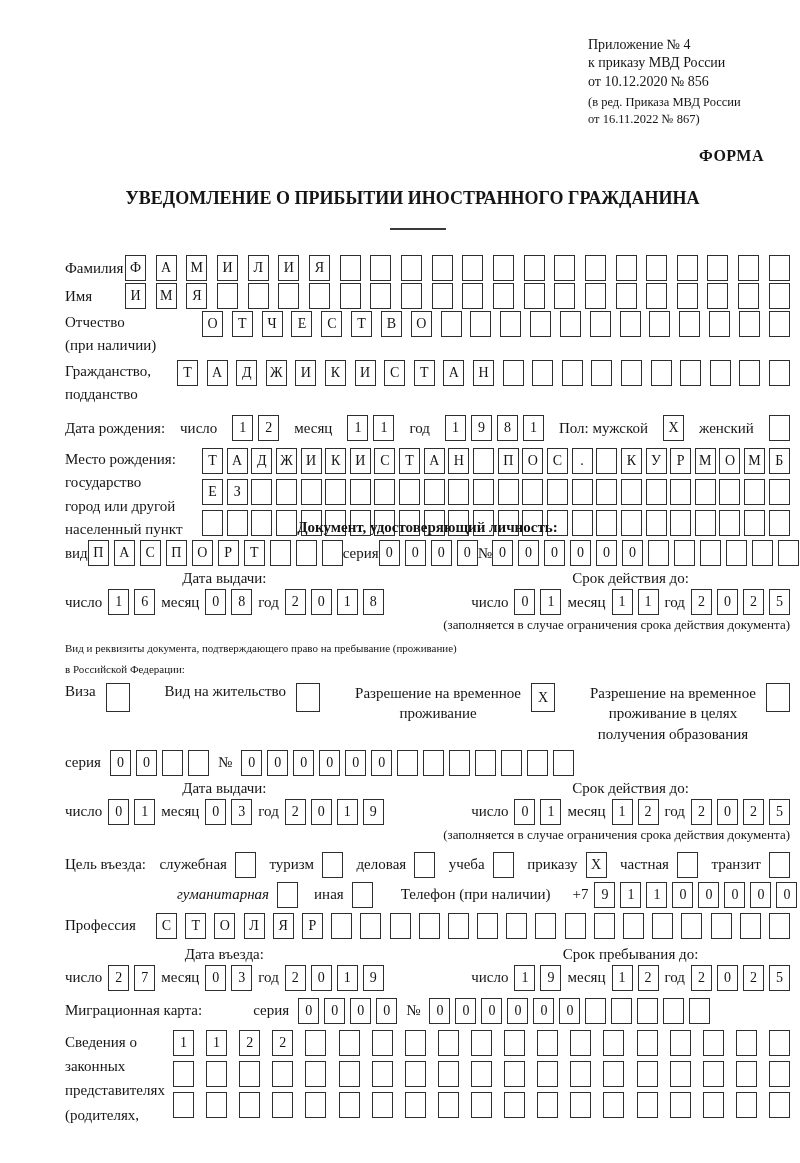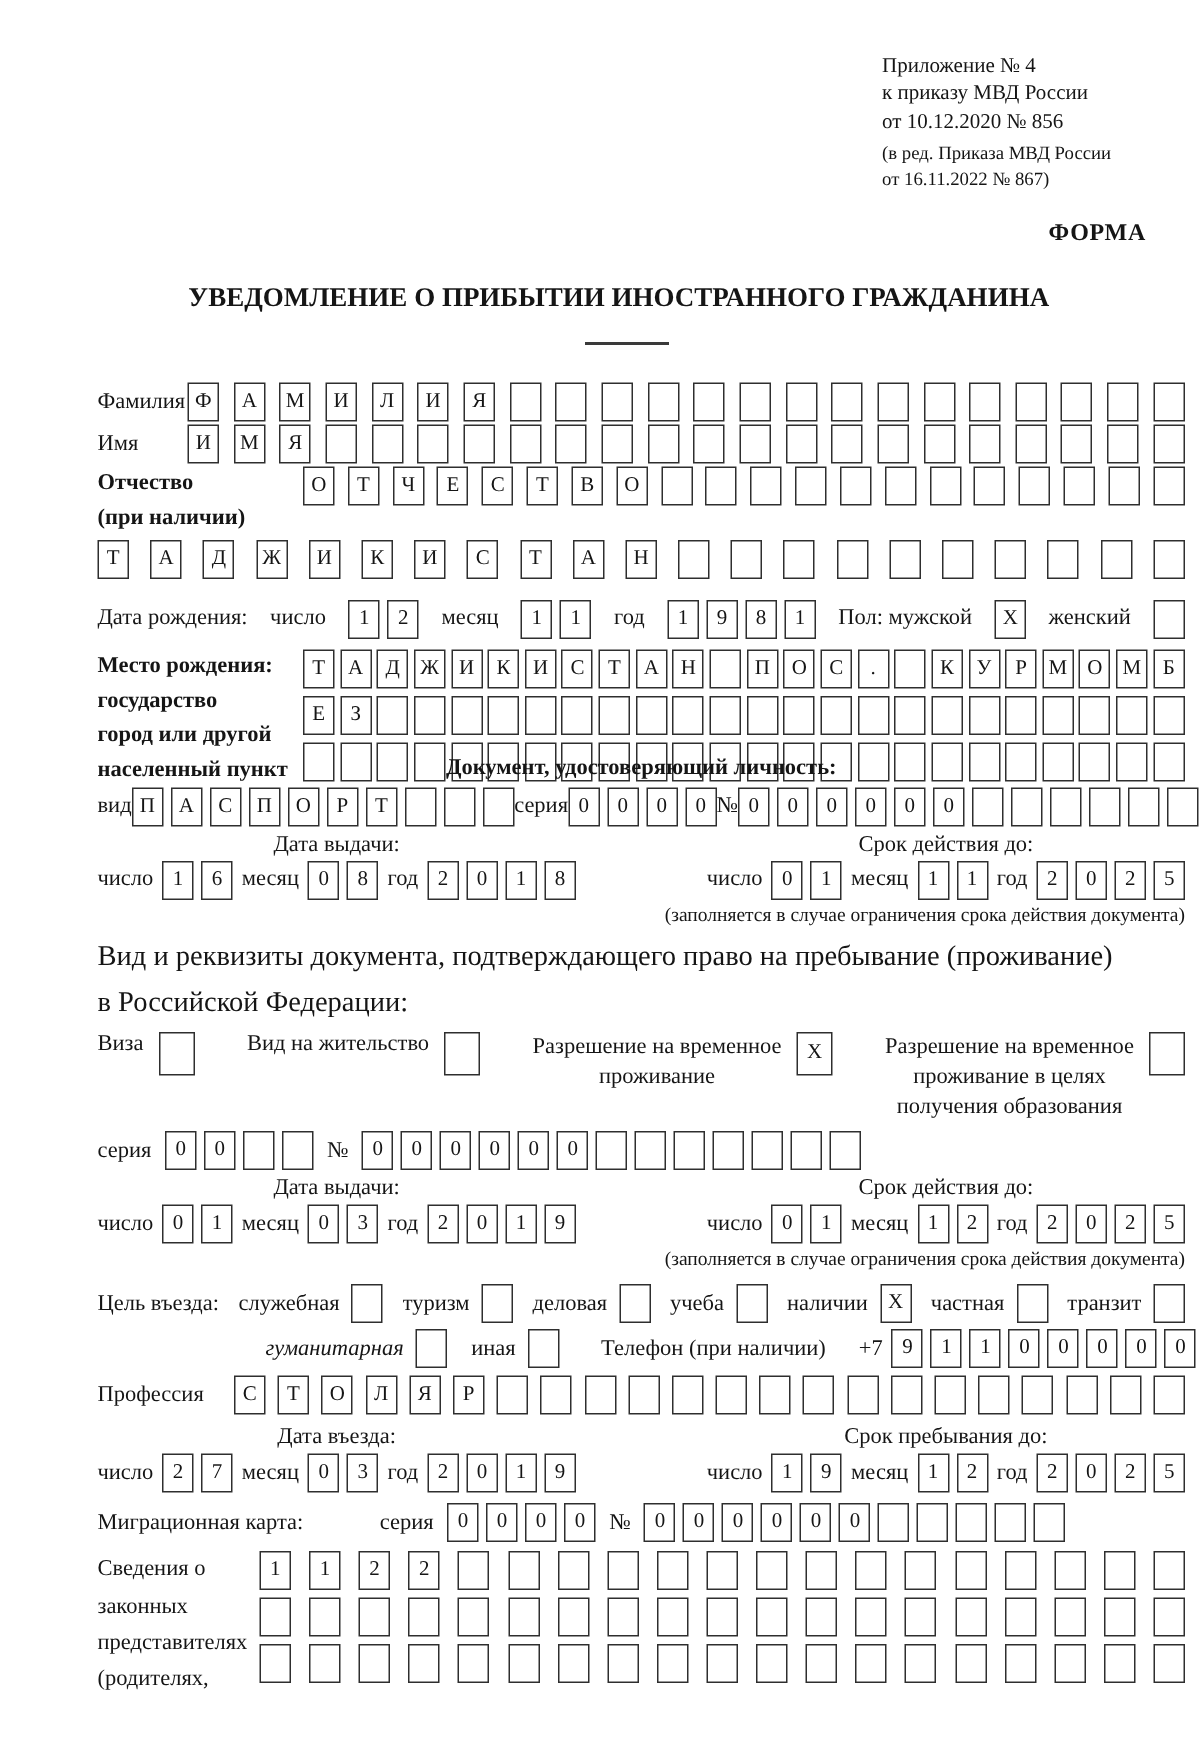--- a/index.html
+++ b/index.html
@@ -21,39 +21,39 @@
   .frow { display:flex; align-items:center; margin-top:2px; font-size:15px; }
   .lbl { flex:none; white-space:nowrap; }
   .cells { display:flex; flex:1 1 auto; justify-content:space-between; }
   .cells.packed { flex:0 0 auto; justify-content:flex-start; gap:5px; }
   .cell { box-sizing:border-box; flex:none; width:21px; height:26px; border:1.8px solid #2e2e2e; background:#fff;
           display:inline-flex; align-items:center; justify-content:center; font-size:14px; line-height:1; }
   .boxonly { flex:none; display:inline-flex; }
 
   .w60  { width:60px; }   
   .w112 { width:112px; }  
-  .w137 { width:137px;font-weight:bold; }  
+  .w137 { width:137px; }  
   .w108 { width:108px; }  
 
   .two-col-row { display:flex; align-items:flex-start; margin-top:2px; font-size:15px; }
   .lblcol { flex:none; line-height:1.55; }
   .cellcol { flex:1 1 auto; }
   .cellcol .cells { margin-bottom:5px; }
 
   
   .dates { display:flex; justify-content:space-between; margin-top:4px; font-size:15px; }
   .dcol { display:flex; flex-direction:column; }
   .dhead { text-align:center; margin-bottom:2px; }
   .drow { display:flex; align-items:center; gap:6px; }
   .drow .cells { flex:none; gap:5px; justify-content:flex-start; }
   .note { text-align:right; font-size:13px; margin-top:2px; }
 
   .docsec-heading { text-align:center; font-weight:bold; font-size:15px; margin-top:6px; }
 
-  .intro { font-size:19px; margin-top:9px; }
+  .intro { font-size:11px; margin-top:9px; }
 
   
   .opts { display:flex; justify-content:space-between; align-items:flex-start; margin-top:8px; font-size:15px; }
   .opt { display:flex; align-items:flex-start; gap:10px; }
   .opt-lines { text-align:center; line-height:1.35; }
   .cell.big { width:24px; height:29px; }
 
   
   .purpose { display:flex; justify-content:space-between; align-items:center; margin-top:9px; font-size:15px; }
   .pitem { display:flex; align-items:center; gap:8px; }
@@ -163,20 +163,24 @@
           <span class="cell"></span>
           <span class="cell"></span>
           <span class="cell"></span>
           <span class="cell"></span>
           <span class="cell"></span>
         </span>
     </div>
   </div>
 
   <div class="two-col-row">
+    <div class="lblcol w112">
+      <div>Гражданство,</div>
+      <div>подданство</div>
+    </div>
     <div class="cellcol">
       <span class="cells">
           <span class="cell">Т</span>
           <span class="cell">А</span>
           <span class="cell">Д</span>
           <span class="cell">Ж</span>
           <span class="cell">И</span>
           <span class="cell">К</span>
           <span class="cell">И</span>
           <span class="cell">С</span>
@@ -534,21 +538,21 @@
           <span class="cell"></span>
         </span>
       </span>
     <span class="pitem">
         <span>учеба</span>
         <span class="cells boxonly">
           <span class="cell"></span>
         </span>
       </span>
     <span class="pitem">
-        <span>наличии</span>
+        <span>приказу</span>
         <span class="cells boxonly">
           <span class="cell">X</span>
         </span>
       </span>
     <span class="pitem">
         <span>частная</span>
         <span class="cells boxonly">
           <span class="cell"></span>
         </span>
       </span>

